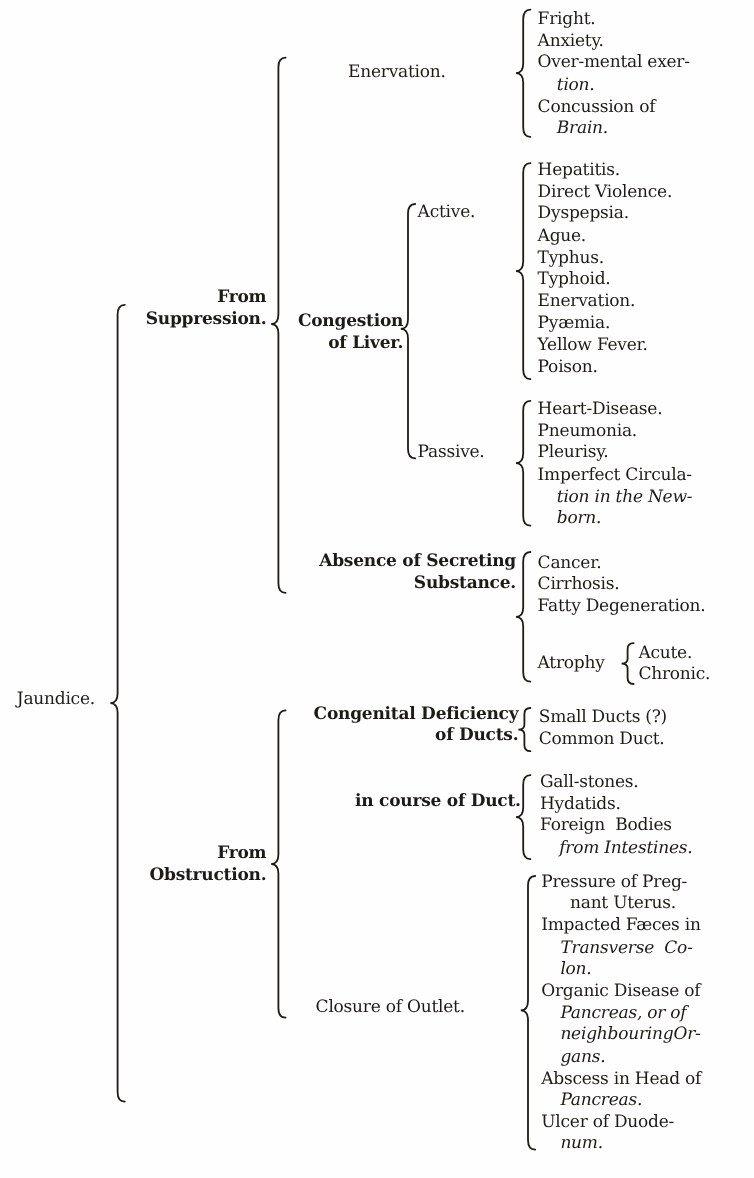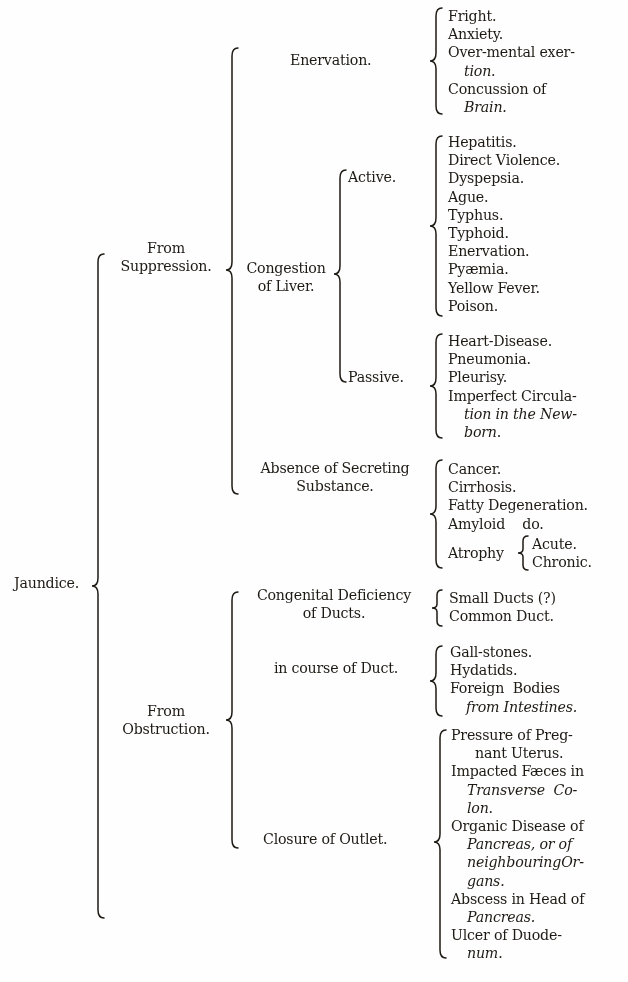--- a/index.html
+++ b/index.html
@@ -1,19 +1,19 @@
 <!DOCTYPE html>
 <html><head>
 <meta charset="utf-8">
 <style>
   html, body { margin: 0; padding: 0; }
   body { width: 628px; height: 982px; background: #fefefe; position: relative; overflow: hidden;
          font-family: "DejaVu Serif", "Liberation Serif", serif; color: #1e1a14; }
   .t { position: absolute; font-size: 14.2px; line-height: 18.2px; white-space: nowrap; letter-spacing: -0.2px; }
-  .c { text-align: center; }
+  .c { text-align: right; font-weight: bold; }
   .ind { padding-left: 16px; font-style: italic; }
   .ind2 { padding-left: 24px; }
   svg.br { position: absolute; overflow: visible; }
   svg.br path { fill: none; stroke: #1e1a14; stroke-width: 1.5; stroke-linecap: round; }
   .list > div { height: 18.2px; }
 </style>
 </head>
 <body>
 
 <svg class="br" style="left:92px;top:252px;width:14px;height:668px" viewBox="0 0 14 668">
@@ -124,21 +124,20 @@
   <div>Pleurisy.</div>
   <div>Imperfect Circula-</div>
   <div class="ind">tion in the New-</div>
   <div class="ind">born.</div>
 </div>
 
 <div class="t list" style="left:448px;top:460px">
   <div>Cancer.</div>
   <div>Cirrhosis.</div>
   <div>Fatty Degeneration.</div>
-  <div style="white-space:pre">Amyloid    do.</div>
 </div>
 <div class="t" style="left:448px;top:544px">Atrophy</div>
 <div class="t list" style="left:532px;top:535px">
   <div>Acute.</div>
   <div>Chronic.</div>
 </div>
 
 <div class="t list" style="left:449px;top:589px">
   <div>Small Ducts (?)</div>
   <div>Common Duct.</div>

